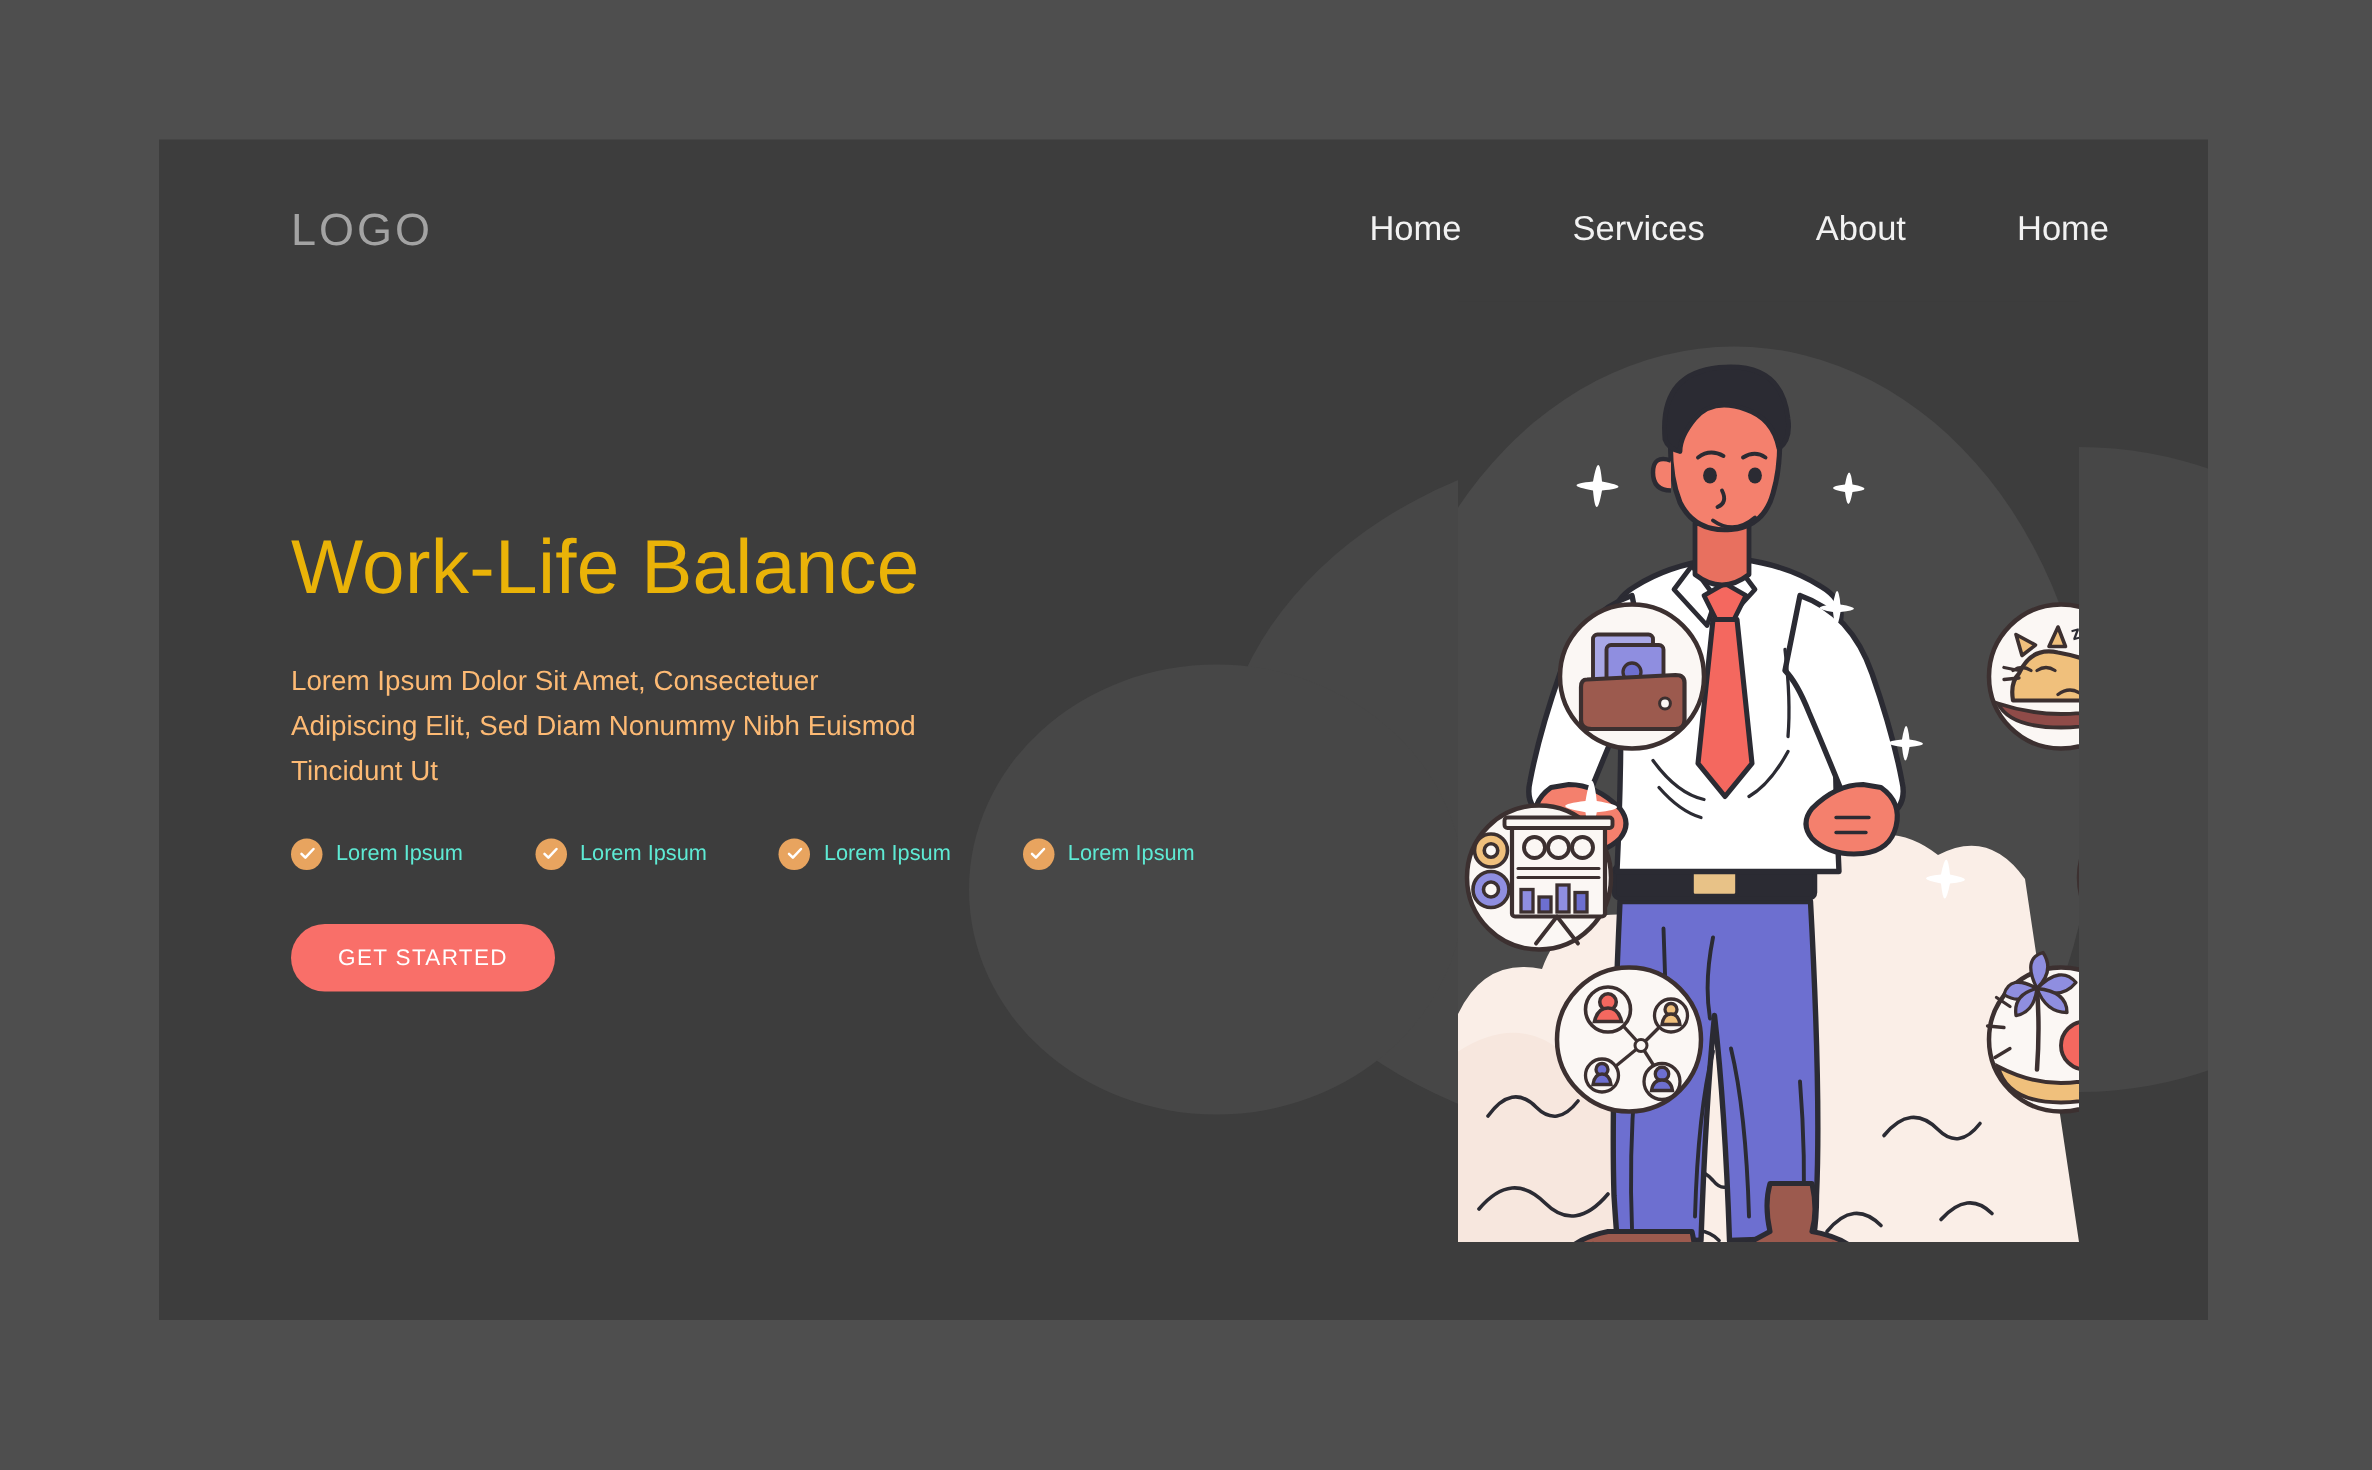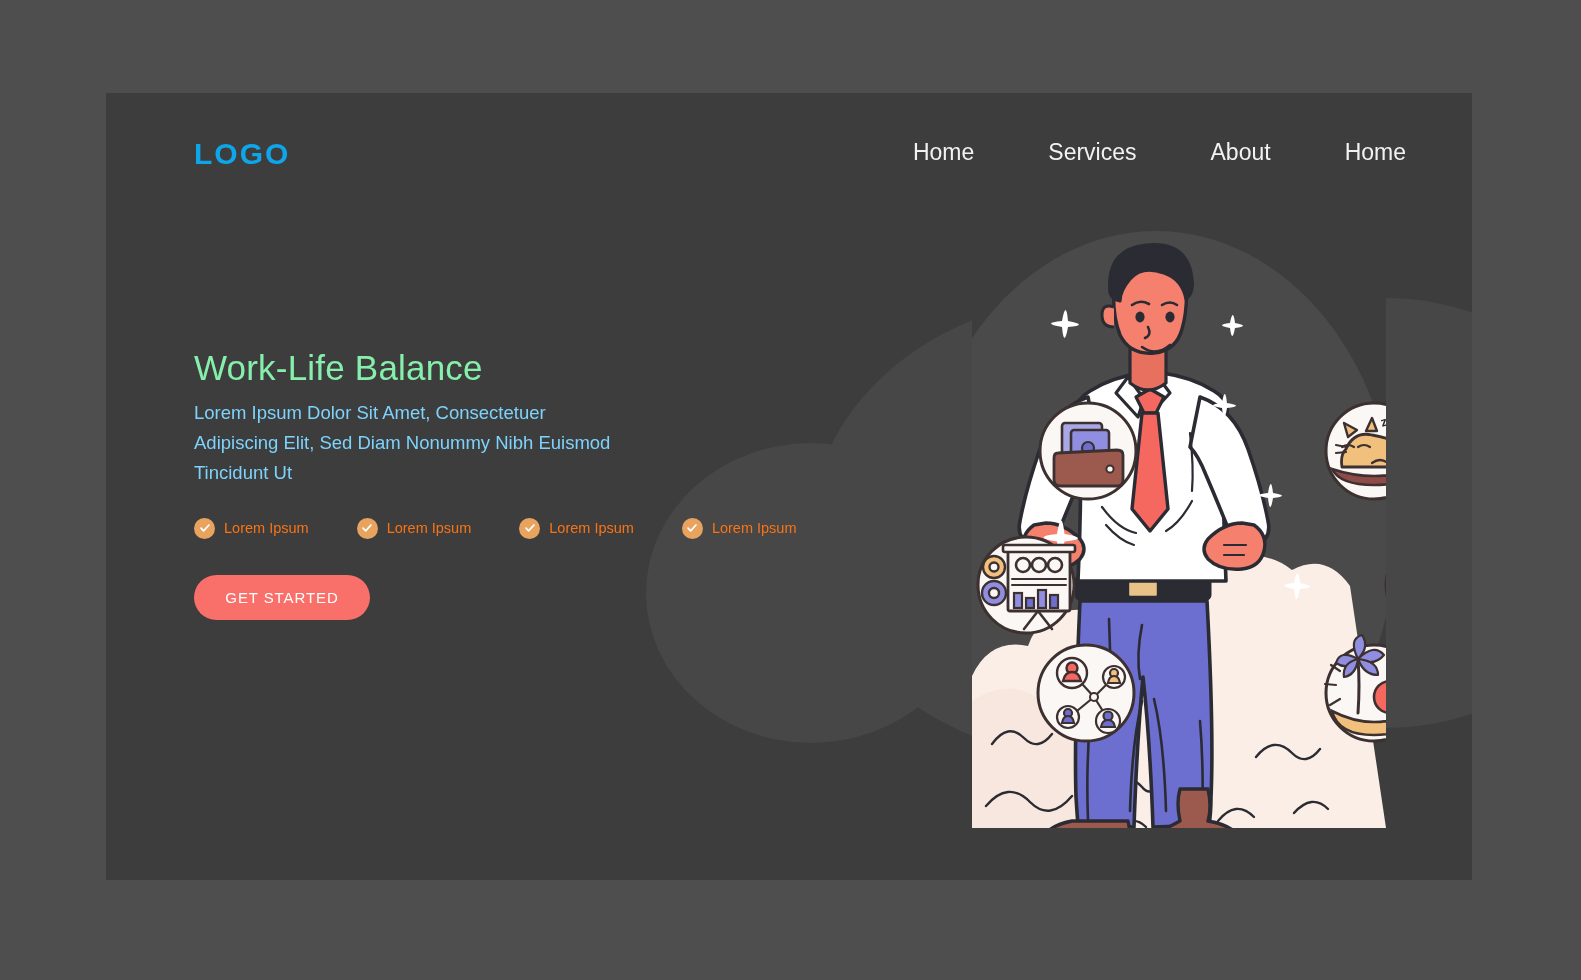--- a/index.html
+++ b/index.html
@@ -21,57 +21,57 @@
   }
 
   
   .header {
     position:absolute; left:0; top:0;
     width:100%; height:125px;
     display:flex; align-items:center;
   }
   .logo {
     position:absolute; left:88px; top:44px;
-    font-size:30px; font-weight:bold; letter-spacing:2px;
-    color:#0ea5e9;
+    font-size:30px; font-weight:normal; letter-spacing:2px;
+    color:#a3a3a3;
   }
   .nav {
     position:absolute; right:66px; top:46px;
     display:flex; align-items:center; gap:16px;
   }
   .nav-item {
     color:#f2f2f2; font-size:23px; font-weight:400;
     padding:0 0; cursor:pointer; white-space:nowrap;
   }
   .nav-item + .nav-item { margin-left:58px; }
 
   
   .hero { position:absolute; left:88px; top:255px; width:560px; z-index:6; }
   .hero h1 {
-    font-size:35px; font-weight:400; color:#86efac;
-    letter-spacing:.2px; margin-bottom:10px;
+    font-size:51px; font-weight:400; color:#eab308;
+    letter-spacing:.2px; margin-bottom:32px;
   }
   .hero p {
-    font-size:18.5px; line-height:1.62; color:#7dd3fc;
+    font-size:18.5px; line-height:1.62; color:#fdba74;
     font-weight:400; width:430px;
   }
   .features {
     display:flex; align-items:center; gap:0;
     margin-top:30px;
   }
   .feature { display:flex; align-items:center; gap:9px; }
   .feature + .feature { margin-left:48px; }
   .check {
     width:21px; height:21px; border-radius:50%;
     background:#e8a45f;
     display:flex; align-items:center; justify-content:center;
     flex:0 0 auto;
   }
   .check svg { width:12px; height:12px; display:block; }
-  .feature-label { font-size:14.5px; color:#f97316; white-space:nowrap; }
+  .feature-label { font-size:14.5px; color:#5eead4; white-space:nowrap; }
 
   .cta {
     margin-top:36px;
     display:inline-flex; align-items:center; justify-content:center;
     width:176px; height:45px;
     background:#f96f69; border:none; border-radius:24px;
     color:#ffffff; font-size:15px; letter-spacing:.9px;
     cursor:pointer; font-family:"Liberation Sans", sans-serif;
   }
 

